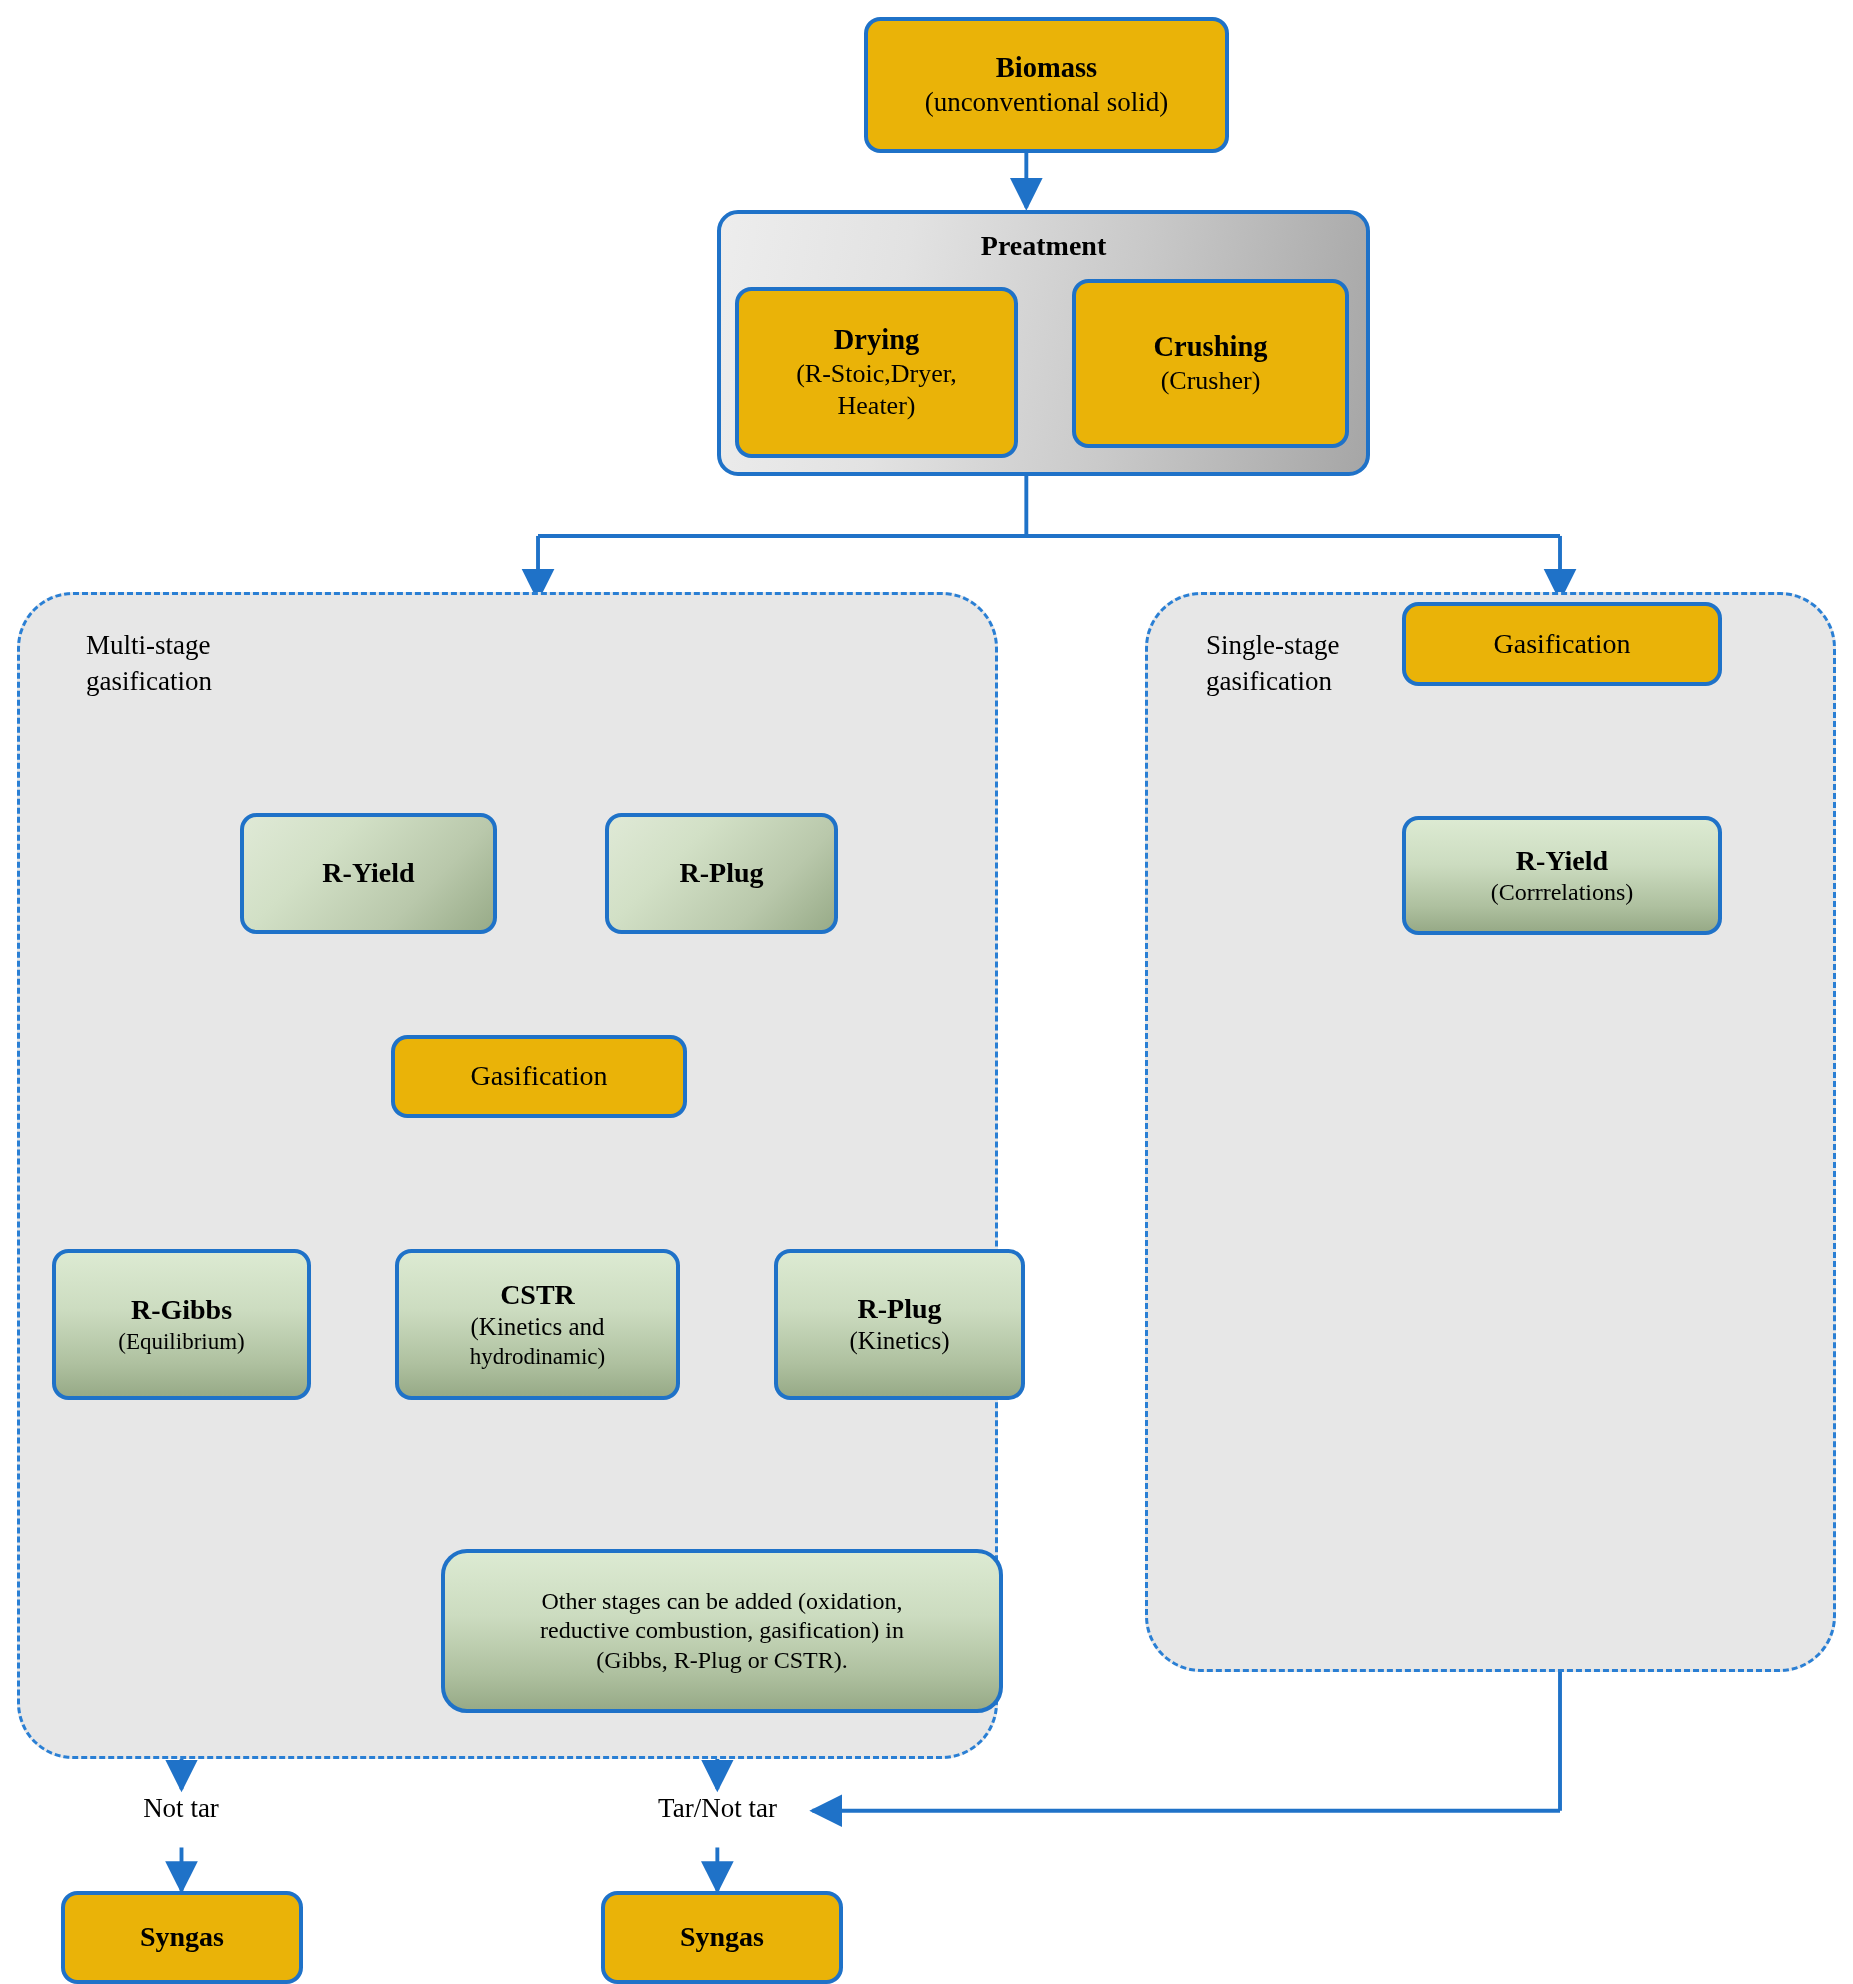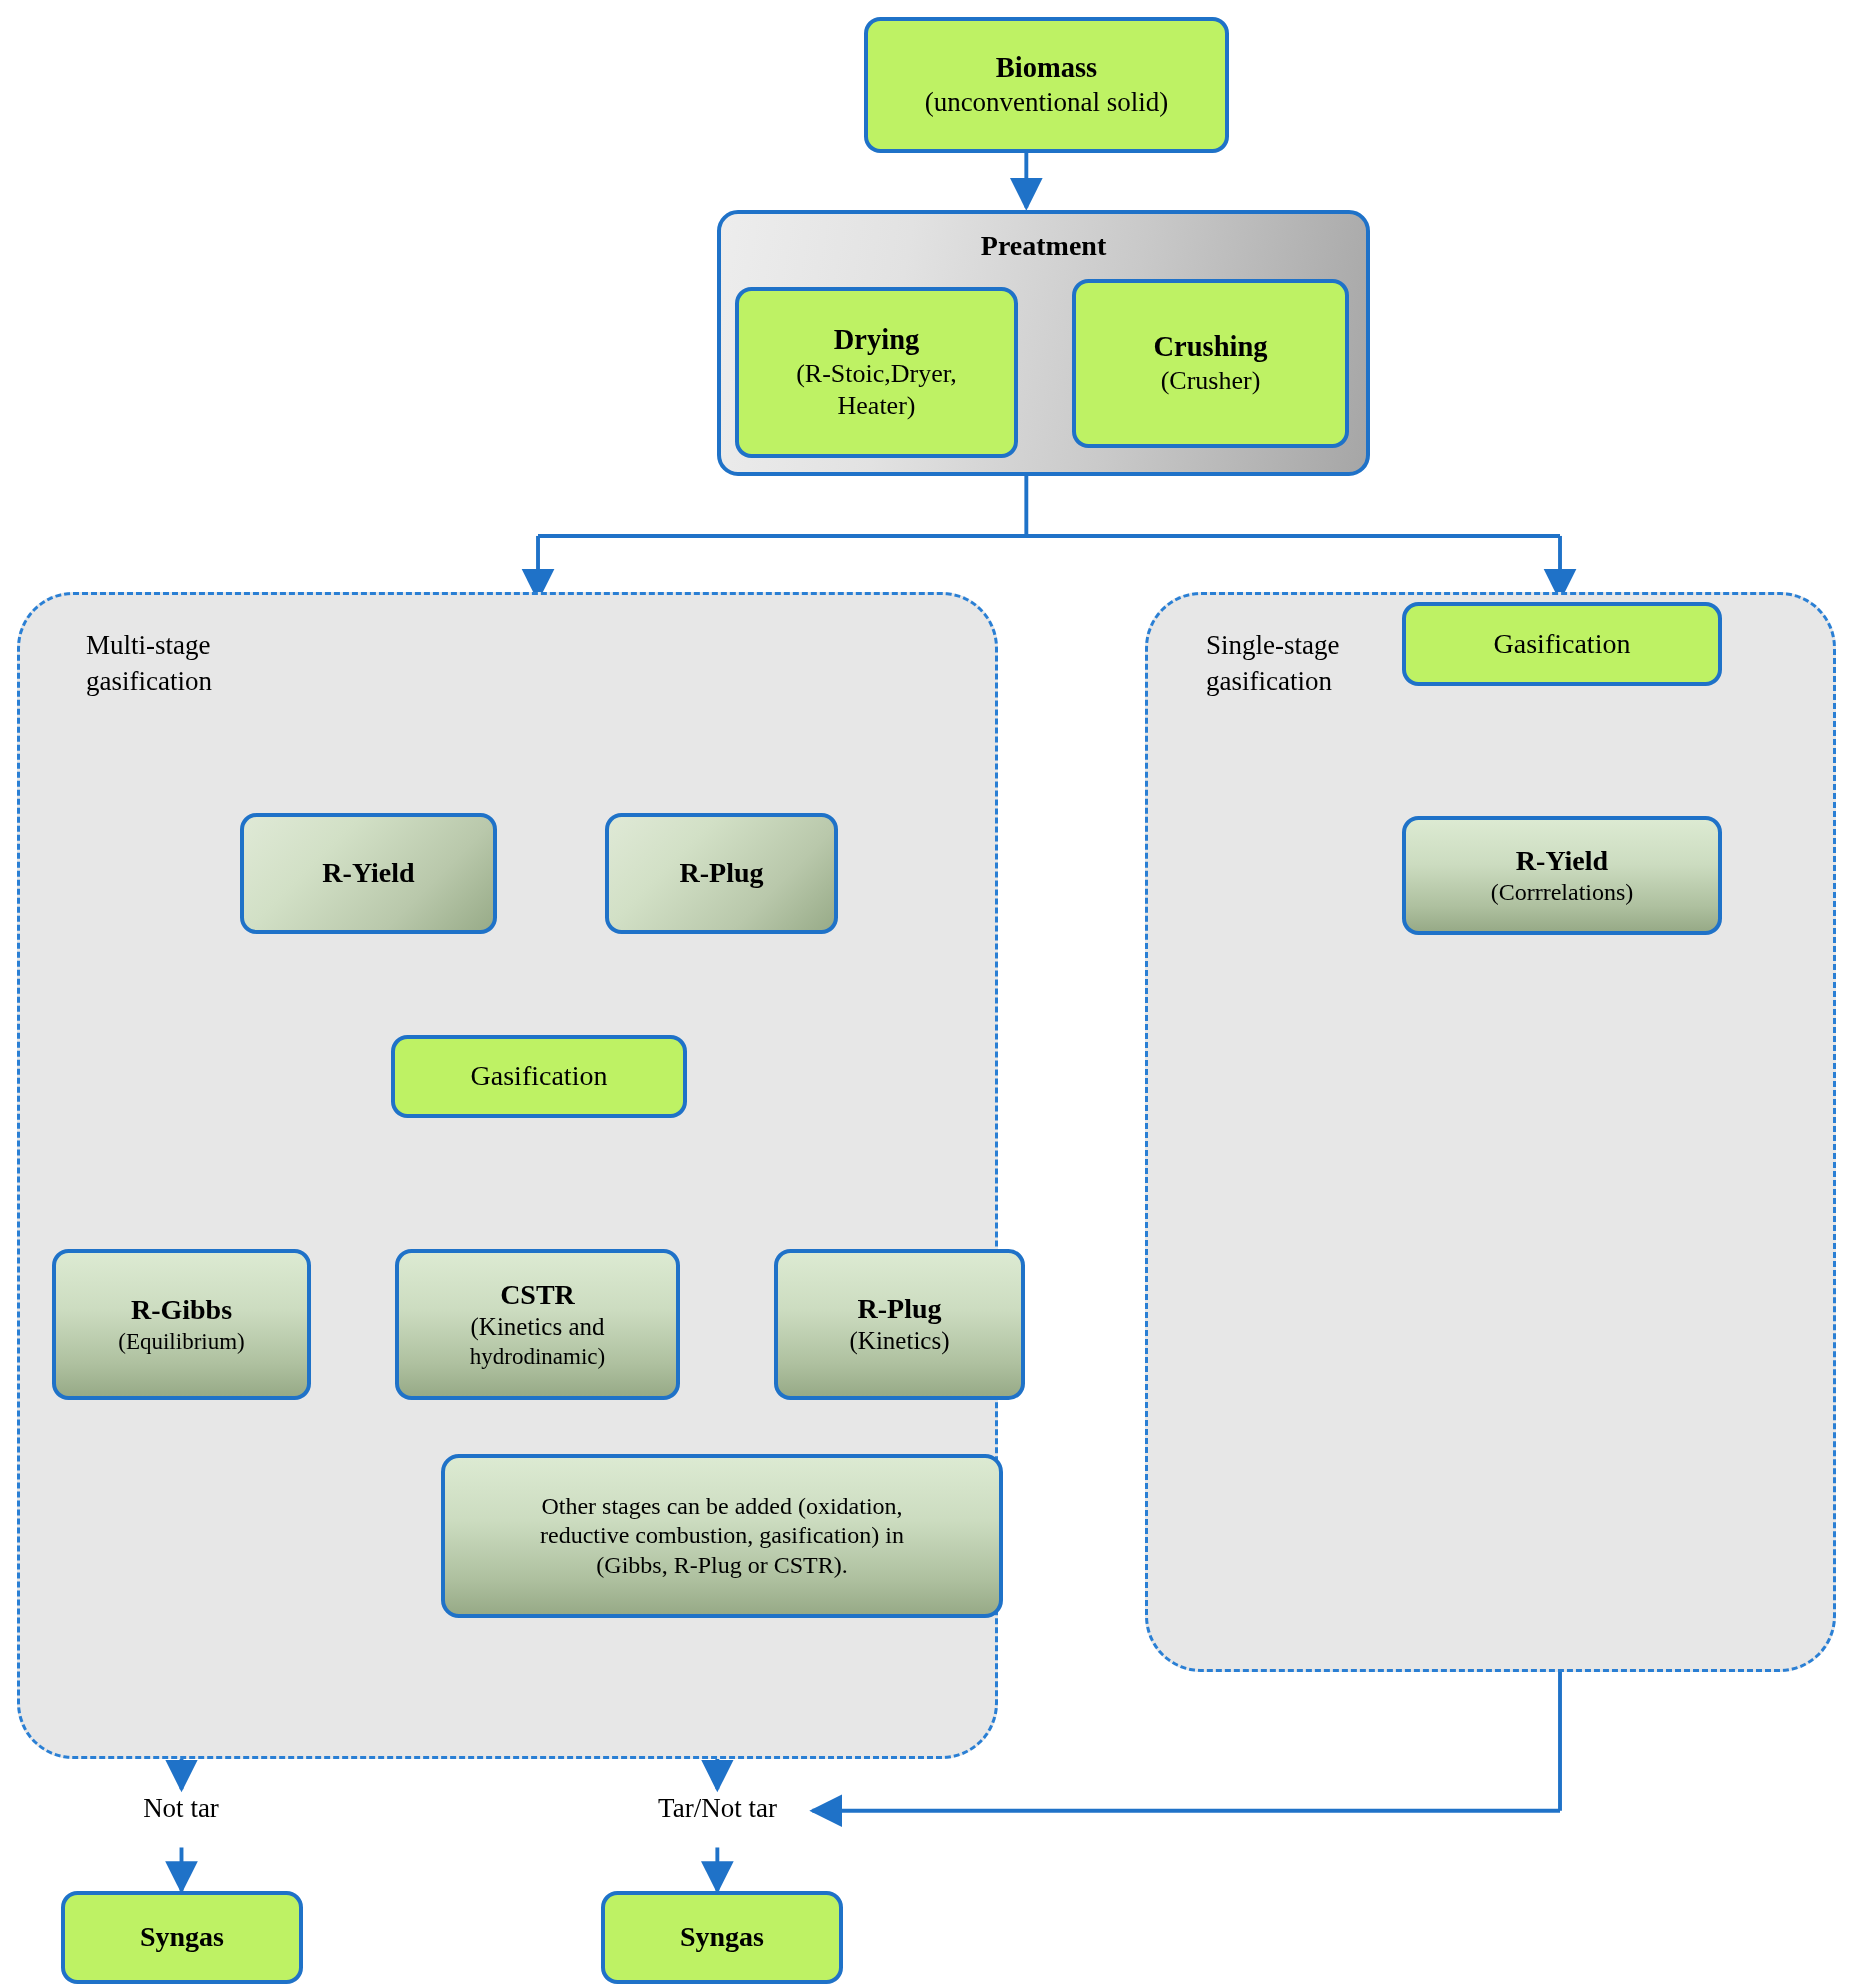--- a/index.html
+++ b/index.html
@@ -22,21 +22,21 @@
     justify-content:center;
     text-align:center;
     color:#000000;
     border:4.8px solid #1f72c8;
     border-radius:16.4px;
     z-index:5;
   }
   .node .t1{font-weight:bold;line-height:1.22;}
   .node .t2{font-weight:normal;line-height:1.22;}
 
-  .white{background:#bef264;}
+  .white{background:#eab308;}
   .green{
     background:linear-gradient(135deg,#dfe9d6 0%,#d2e0c6 32%,#b9c8ab 70%,#98ab88 100%);
   }
   .greenv{
     background:linear-gradient(180deg,#dcead2 0%,#ccdcc0 40%,#aec09f 78%,#97aa87 100%);
   }
 
   
   .group{
     position:absolute;
@@ -200,21 +200,21 @@
     <div class="t1" style="font-size:28px;">CSTR</div>
     <div class="t2" style="font-size:25px;">(Kinetics and</div>
     <div class="t2" style="font-size:23px;">hydrodinamic)</div>
   </div>
 
   <div class="node greenv" style="left:774px;top:1249px;width:251px;height:151px;">
     <div class="t1" style="font-size:28px;">R-Plug</div>
     <div class="t2" style="font-size:25px;">(Kinetics)</div>
   </div>
 
-  <div class="node greenv" style="left:441px;top:1454px;width:562px;height:164px;border-radius:18px;">
+  <div class="node greenv" style="left:441px;top:1549px;width:562px;height:164px;border-radius:26px;">
     <div class="t2" style="font-size:24px;">Other stages can be added  (oxidation,</div>
     <div class="t2" style="font-size:24px;">reductive combustion, gasification) in</div>
     <div class="t2" style="font-size:24px;">(Gibbs, R-Plug or CSTR).</div>
   </div>
 
   <div class="node white" style="left:1402px;top:602px;width:320px;height:84px;">
     <div class="t1" style="font-size:28px;font-weight:normal;">Gasification</div>
   </div>
 
   <div class="node greenv" style="left:1402px;top:816px;width:320px;height:119px;">

